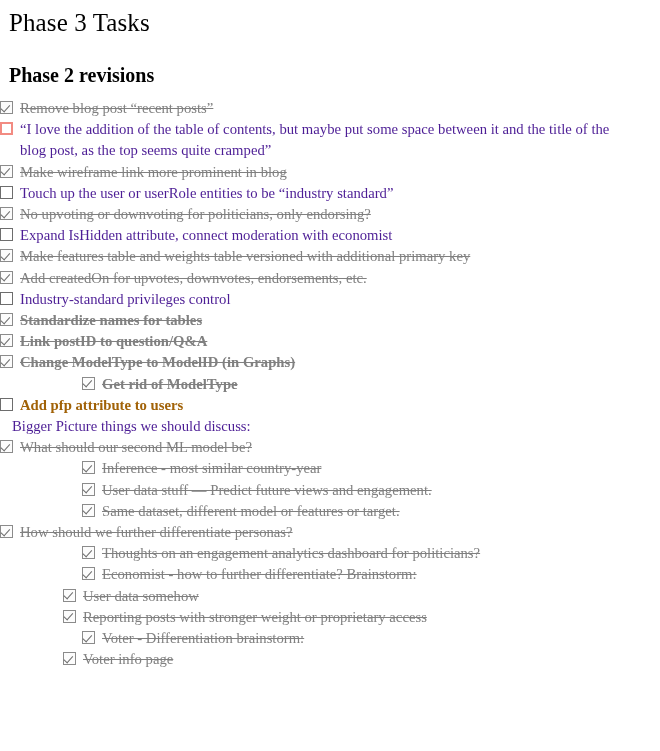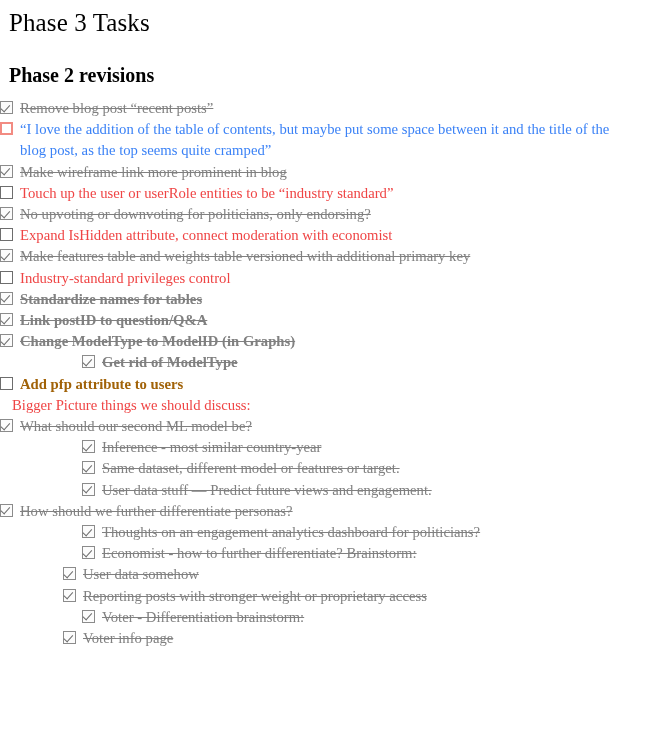--- a/index.html
+++ b/index.html
@@ -98,27 +98,27 @@
   .txt.done {
     color: #808080;
     text-decoration: line-through;
     text-decoration-color: #808080;
     text-decoration-thickness: 1px;
   }
   .txt.todo {
     color: #a16207;
   }
   .txt.red {
-    color: #3b82f6;
+    color: #4c1d95;
   }
   .txt.bold {
     font-weight: bold;
   }
   .txt.plain {
-    color: #ef4444;
+    color: #4c1d95;
   }
 </style>
 </head>
 <body>
 
 <div class="page">
   <h1 class="doc-title">Phase 3 Tasks</h1>
   <h2 class="section-title">Phase 2 revisions</h2>
   <div class="list" id="task-list">
       <div class="row lvl1">
@@ -143,20 +143,24 @@
       </div>
       <div class="row lvl1">
         <span class="cb empty-dark"></span>
         <span class="txt plain">Expand IsHidden attribute, connect moderation with economist</span>
       </div>
       <div class="row lvl1">
         <span class="cb gray"></span>
         <span class="txt done">Make features table and weights table versioned with additional primary key</span>
       </div>
       <div class="row lvl1">
+        <span class="cb gray"></span>
+        <span class="txt done">Add createdOn for upvotes, downvotes, endorsements, etc.</span>
+      </div>
+      <div class="row lvl1">
         <span class="cb empty-dark"></span>
         <span class="txt plain">Industry-standard privileges control</span>
       </div>
       <div class="row lvl1">
         <span class="cb gray"></span>
         <span class="txt done bold">Standardize names for tables</span>
       </div>
       <div class="row lvl1">
         <span class="cb gray"></span>
         <span class="txt done bold">Link postID to question/Q&amp;A</span>
@@ -180,25 +184,25 @@
       <div class="row lvl1">
         <span class="cb gray"></span>
         <span class="txt done">What should our second ML model be?</span>
       </div>
       <div class="row lvl2">
         <span class="cb gray"></span>
         <span class="txt done">Inference - most similar country-year</span>
       </div>
       <div class="row lvl2">
         <span class="cb gray"></span>
+        <span class="txt done">User data stuff — Predict future views and engagement.</span>
+      </div>
+      <div class="row lvl2">
+        <span class="cb gray"></span>
         <span class="txt done">Same dataset, different model or features or target.</span>
-      </div>
-      <div class="row lvl2">
-        <span class="cb gray"></span>
-        <span class="txt done">User data stuff — Predict future views and engagement.</span>
       </div>
       <div class="row lvl1">
         <span class="cb gray"></span>
         <span class="txt done">How should we further differentiate personas?</span>
       </div>
       <div class="row lvl2">
         <span class="cb gray"></span>
         <span class="txt done">Thoughts on an engagement analytics dashboard for politicians?</span>
       </div>
       <div class="row lvl2">

